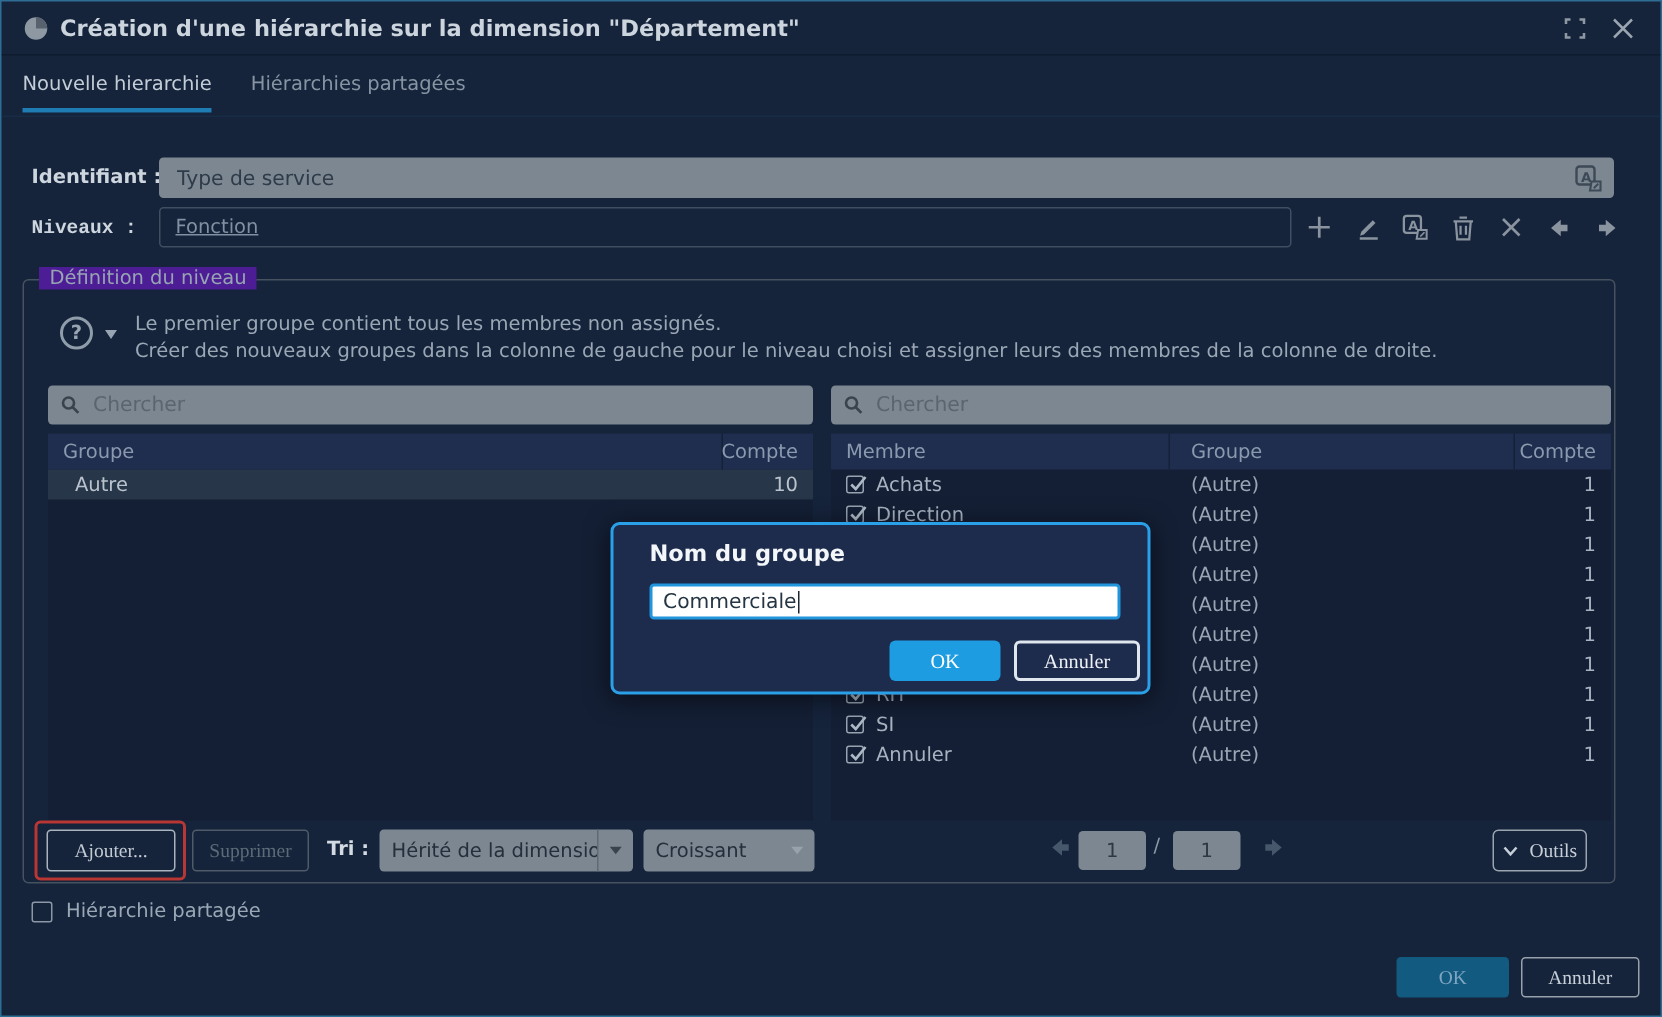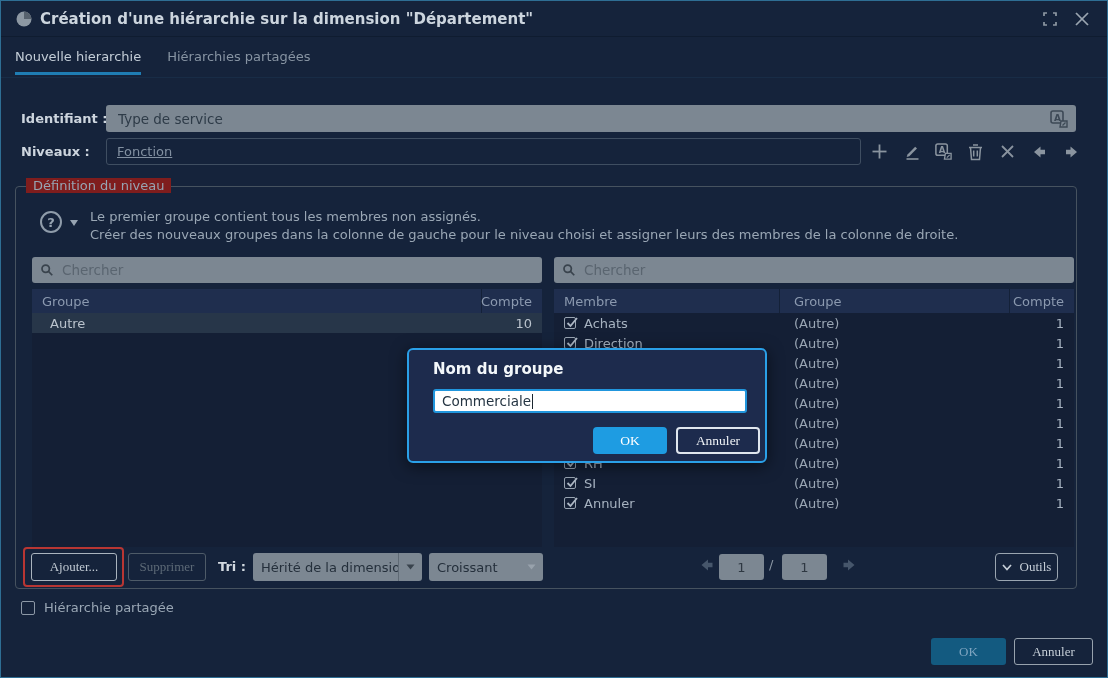--- a/index.html
+++ b/index.html
@@ -39,21 +39,21 @@
   .fonction-link { color:#8290a1; text-decoration:underline; cursor:pointer; }
   .lvl-toolbar { position:absolute; left:869px; top:137px; height:27px; display:flex;
                  align-items:center; gap:13px; }
   .tb-ico { width:19px; height:19px; display:flex; align-items:center; justify-content:center;
             cursor:pointer; color:#8a949f; font-size:19px; line-height:19px; }
   .tb-ico svg { display:block; }
 
   
   .fieldset { position:absolute; left:14px; top:185px; width:1062px; height:403px;
               border:1px solid #46525f; border-radius:4px; }
-  .legend { position:absolute; top:-9px; left:10px; background:#7f1d1d; padding:0 7px;
+  .legend { position:absolute; top:-9px; left:10px; background:#4c1d95; padding:0 7px;
             color:#97a4b2; font-size:13px; }
   .help-ico { position:absolute; left:24px; top:24px; width:22px; height:22px; border:2px solid #8f9caa;
               border-radius:50%; display:flex; align-items:center; justify-content:center;
               color:#97a4b2; font-weight:bold; font-size:13px; cursor:pointer; }
   .help-caret { position:absolute; left:54px; top:33px; width:0; height:0; cursor:pointer;
                 border-left:4px solid transparent; border-right:4px solid transparent;
                 border-top:6px solid #97a4b2; }
   .help-text { position:absolute; left:74px; top:21px; width:960px; color:#9aa7b5;
                line-height:18px; font-size:13px; }
 
@@ -177,21 +177,21 @@
   <input class="identifiant-input" value="Type de service" style="">
   <span class="translate-inline">
     <svg width="20" height="20" viewBox="0 0 20 20">
       <rect x="2" y="2" width="12" height="12" rx="2" fill="none" stroke="#3d4956" stroke-width="1.6"></rect>
       <text x="5" y="12" font-size="9" font-weight="bold" fill="#3d4956">A</text>
       <path d="M12 12 h6 v6 h-7 z" fill="#7c8792" stroke="#3d4956" stroke-width="1.4"></path>
       <line x1="13.5" y1="16.5" x2="16.5" y2="13.5" stroke="#3d4956" stroke-width="1.2"></line>
     </svg>
   </span>
 
-  <span class="lbl" style="left:20px; top:143px;">Niveaux :</span>
+  <span class="lbl" style="left:20px; top:143px;font-family:Liberation Mono, monospace;">Niveaux :</span>
   <div class="niveaux-field">
     <span class="fonction-link">Fonction</span>
   </div>
 
   <div class="lvl-toolbar">
     <span class="tb-ico">
       <svg width="17" height="17" viewBox="0 0 17 17" stroke="#8a949f" stroke-width="1.8">
           <line x1="8.5" y1="1.5" x2="8.5" y2="15.5"></line>
           <line x1="1.5" y1="8.5" x2="15.5" y2="8.5"></line>
         </svg>

